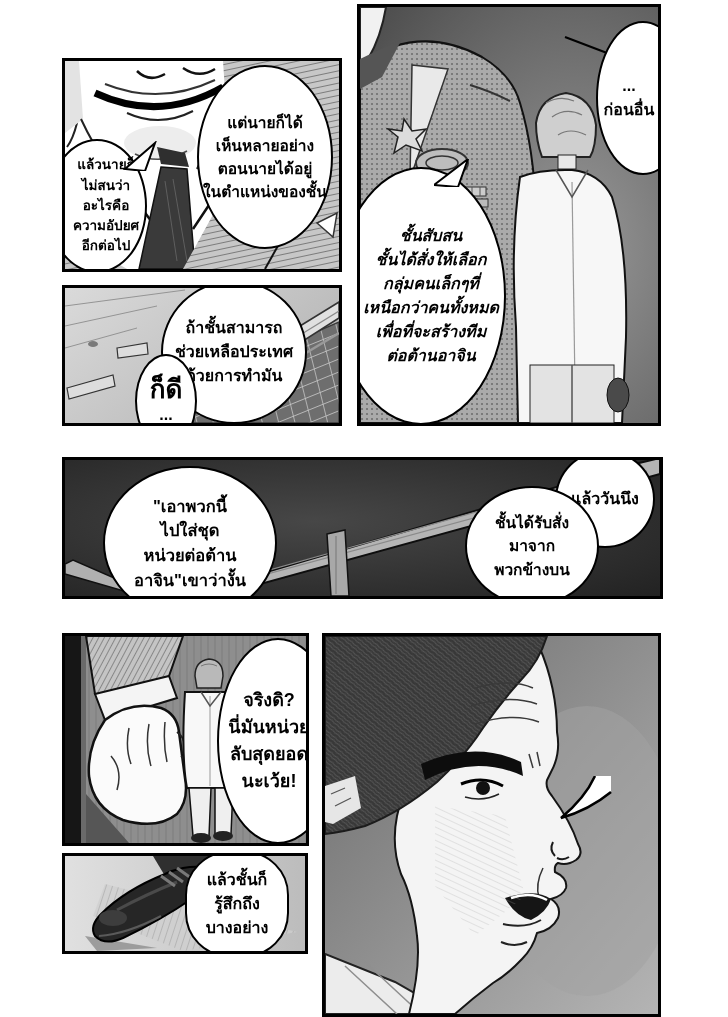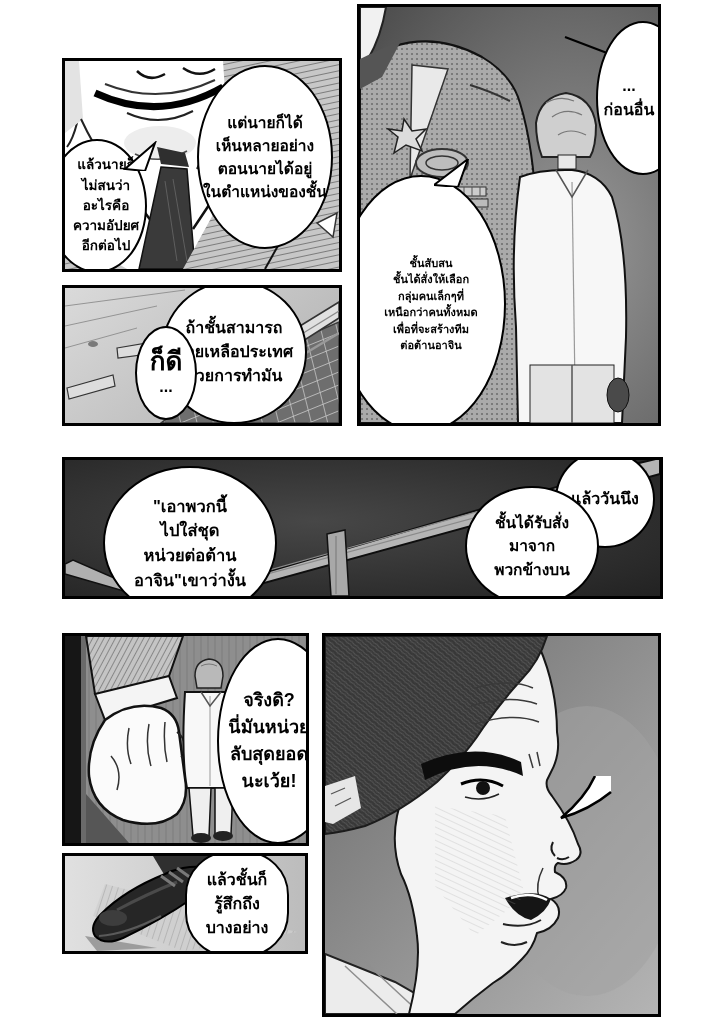--- a/index.html
+++ b/index.html
@@ -16,23 +16,23 @@
   .p2{left:357px;top:4px;width:304px;height:422px;}
   .p3{left:62px;top:285px;width:280px;height:141px;text-decoration:underline;}
   .p4{left:62px;top:457px;width:601px;height:142px;}
   .p5{left:62px;top:633px;width:247px;height:213px;}
   .p6{left:62px;top:853px;width:246px;height:101px;}
   .p7{left:322px;top:633px;width:339px;height:384px;}
   
   .bA{left:-18px;top:78px;width:100px;height:134px;font-size:13.5px;padding-left:18px;}
   .bB{left:132px;top:4px;width:136px;height:184px;font-size:15.5px;text-align:center;}
   .bC{left:236px;top:14px;width:94px;height:154px;font-size:16px;padding-right:28px;}
-  .bD{left:-24px;top:168px;width:170px;height:258px;font-size:11px;padding-left:20px;}
+  .bD{left:-24px;top:160px;width:170px;height:258px;font-size:16px;padding-left:20px;font-style:italic;}
   .bE{left:96px;top:-8px;width:146px;height:144px;font-size:16px;}
-  .bE2{left:70px;top:38px;width:62px;height:94px;z-index:3;font-size:16px;}
+  .bE2{left:70px;top:66px;width:62px;height:94px;z-index:3;font-size:16px;}
   .bE2 .big{font-size:26px;line-height:1.1;}
   .bF{left:38px;top:6px;width:174px;height:154px;font-size:16.5px;}
   .bGb{left:400px;top:26px;width:134px;height:120px;font-size:15.5px;z-index:3;}
   .bGt{left:490px;top:-10px;width:100px;height:98px;font-size:16px;z-index:2;}
   .bH{left:152px;top:2px;width:122px;height:206px;font-size:18px;padding-right:18px;}
   .bI{left:120px;top:-5px;width:104px;height:106px;border-radius:44px;font-size:16px;text-align:center;}
   .bJ{left:228px;top:-14px;width:122px;height:186px;font-size:19px;padding-right:14px;}
   .bK{left:-26px;top:166px;width:136px;height:198px;border-radius:48%;font-size:14.5px;padding-left:22px;}
 </style>
 </head>

